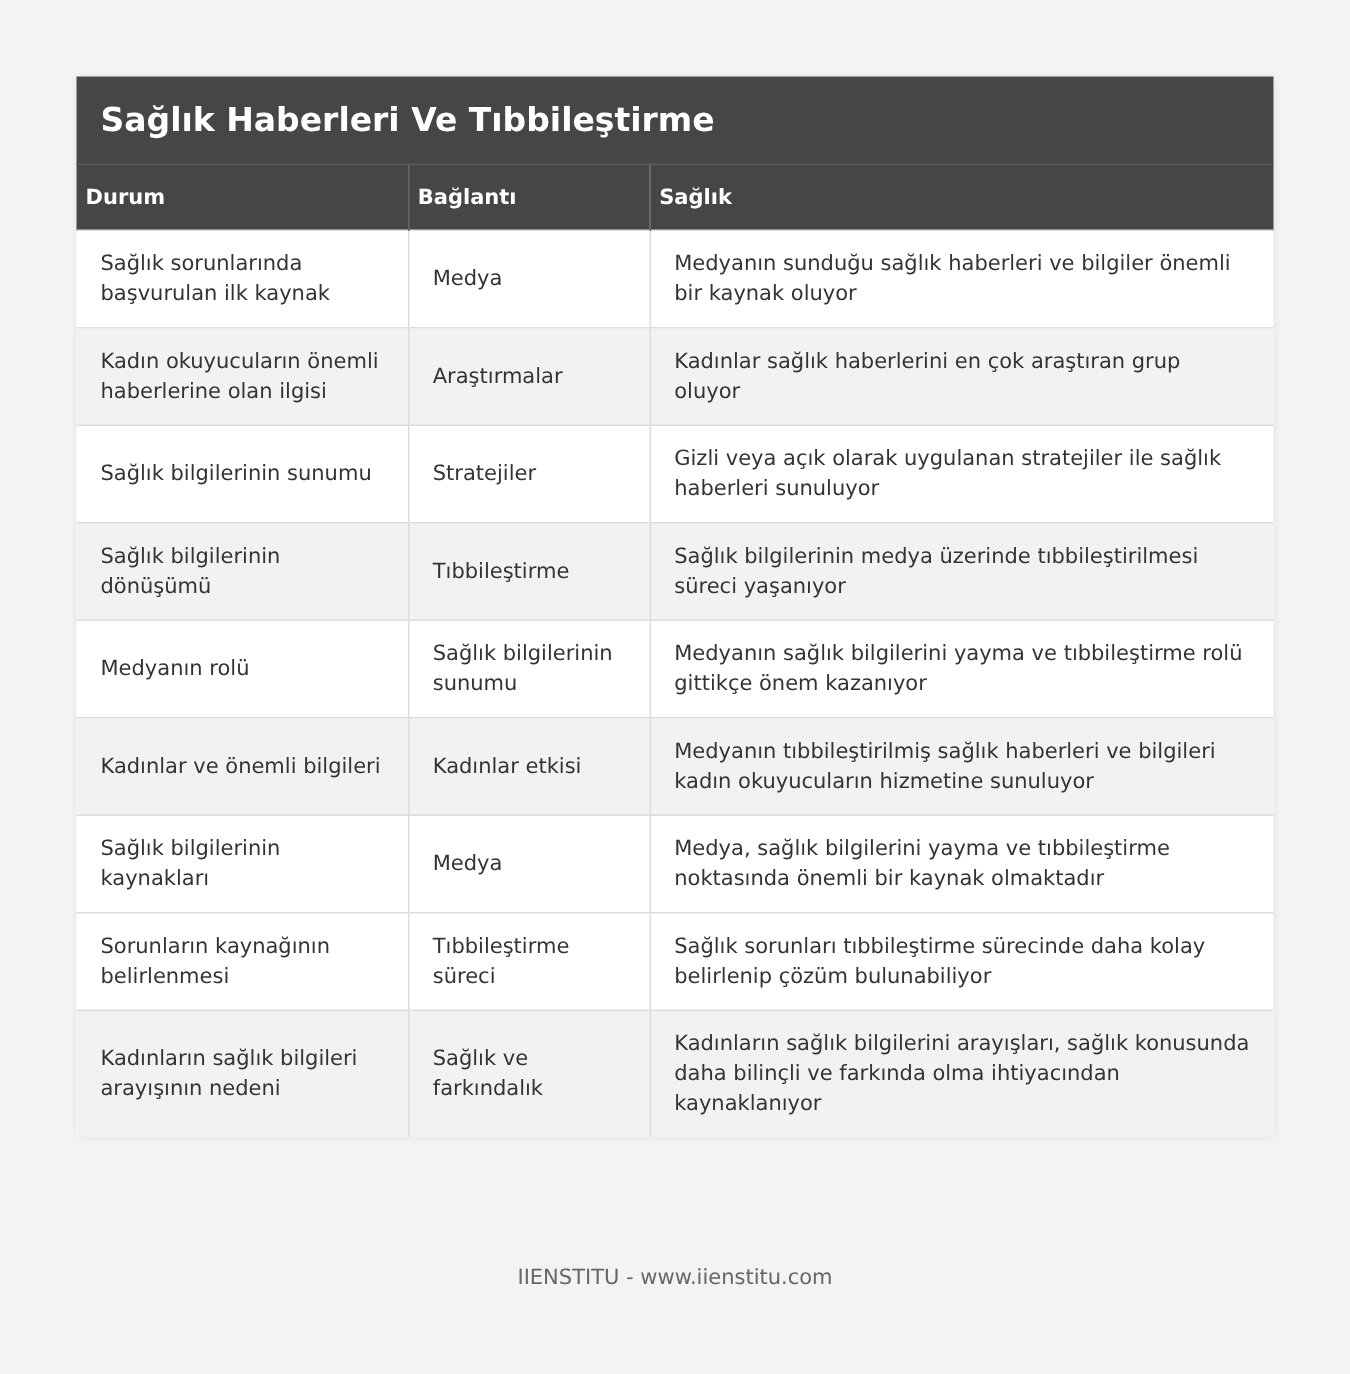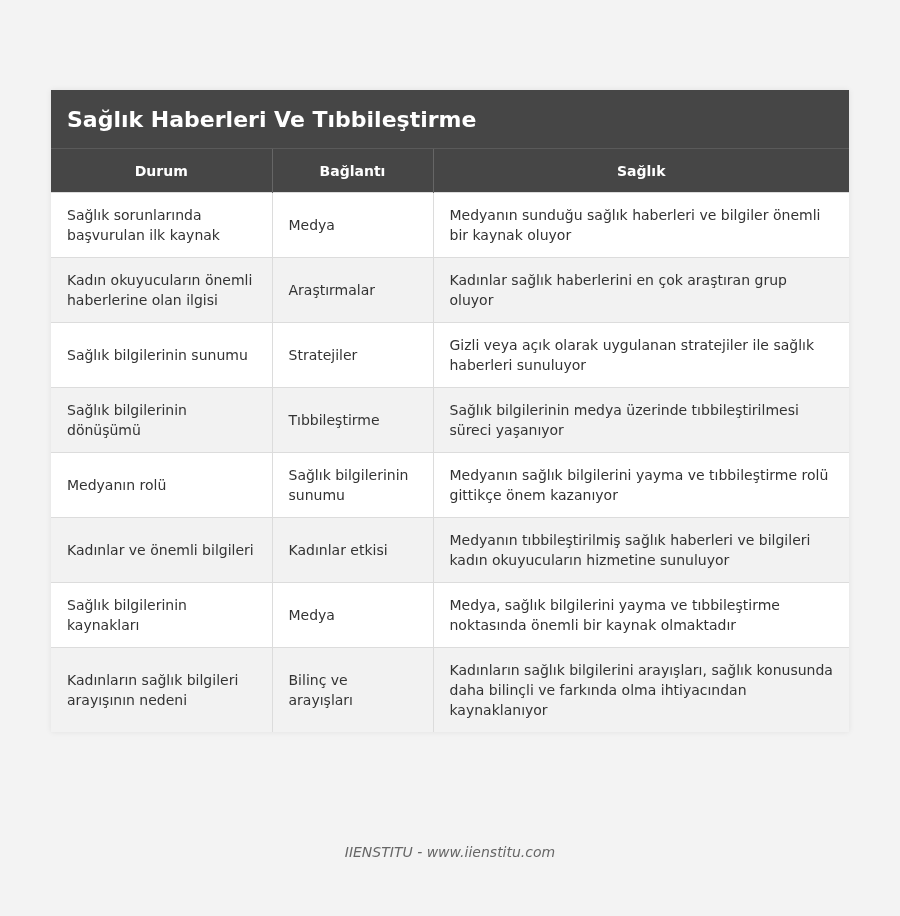--- a/index.html
+++ b/index.html
@@ -6,46 +6,45 @@
   body {
     width: 900px; height: 916px;
     background: #f3f3f3;
     font-family: "DejaVu Sans", "Liberation Sans", sans-serif;
     position: relative;
   }
   .card {
     position: absolute; left: 51px; top: 51px; width: 798px;
     background: #fff;
     box-shadow: 0 0 6px rgba(0,0,0,0.08);
-    margin-top: 39px;
   }
   .title-bar {
     background: #464646; color: #fff;
     height: 58px; display: flex; align-items: center;
     padding-left: 16px; font-weight: bold; font-size: 22px;
     border-bottom: 1px solid #5a5a5a;
   }
   table { border-collapse: collapse; width: 100%; table-layout: fixed; }
   th {
-    background: #464646; color: #fff; text-align: center;
+    background: #464646; color: #fff; text-align: left;
     font-size: 14px; font-weight: bold; height: 43px;
-    padding: 0 16px; border-right: 1px solid #666;
+    padding: 0 6px; border-right: 1px solid #666;
   }
   th:last-child { border-right: none; }
   td {
     font-size: 14px; color: #333; padding: 0 16px;
     line-height: 20px; height: 64px; vertical-align: middle;
     border-right: 1px solid #dcdcdc; border-top: 1px solid #dcdcdc;
   }
   td:last-child { border-right: none; }
   tr.alt td { background: #f2f2f2; }
   tr.tall td { height: 84px; }
   .footer {
     position: absolute; top: 844px; left: 0; width: 900px;
-    text-align: center; font-size: 14px; color: #666; font-style: italic;
+    text-align: center; font-size: 14px; color: #666;
   }
 </style>
 </head>
 <body>
 
 <div class="card">
   <div class="title-bar">Sağlık Haberleri Ve Tıbbileştirme</div>
   <table>
     <colgroup>
         <col style="width:221px">
@@ -88,22 +87,27 @@
       <tr class="alt">
         <td>Kadınlar ve önemli bilgileri</td>
         <td>Kadınlar etkisi</td>
         <td>Medyanın tıbbileştirilmiş sağlık haberleri ve bilgileri kadın okuyucuların hizmetine sunuluyor</td>
       </tr>
       <tr>
         <td>Sağlık bilgilerinin kaynakları</td>
         <td>Medya</td>
         <td>Medya, sağlık bilgilerini yayma ve tıbbileştirme noktasında önemli bir kaynak olmaktadır</td>
       </tr>
+      <tr>
+        <td>Sorunların kaynağının belirlenmesi</td>
+        <td>Tıbbileştirme süreci</td>
+        <td>Sağlık sorunları tıbbileştirme sürecinde daha kolay belirlenip çözüm bulunabiliyor</td>
+      </tr>
       <tr class="alt tall">
         <td>Kadınların sağlık bilgileri arayışının nedeni</td>
-        <td>Bilinç ve arayışları</td>
+        <td>Sağlık ve farkındalık</td>
         <td>Kadınların sağlık bilgilerini arayışları, sağlık konusunda daha bilinçli ve farkında olma ihtiyacından kaynaklanıyor</td>
       </tr>
     </tbody>
   </table>
 </div>
 
 <div class="footer">IIENSTITU - www.iienstitu.com</div>
 
 </body></html>

